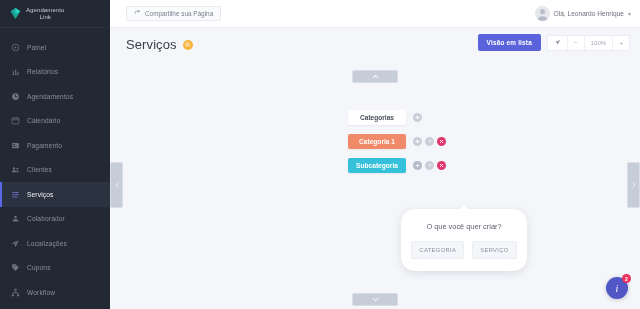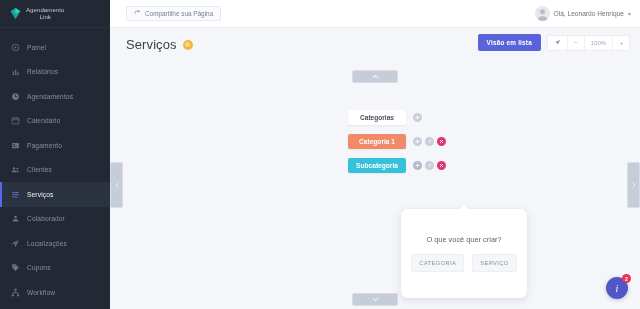--- a/index.html
+++ b/index.html
@@ -213,23 +213,23 @@
     color: #fff;
   }
   .dot.sub-add { background: #b3bac8; }
   .dot.del { background: #e0366b; }
   .dot svg { display: block; }
 
   
   .modal {
     position: absolute;
     left: 291px; top: 148px;
-    width: 126px; height: 89px;
+    width: 126px; height: 62px;
     background: #ffffff;
-    border-radius: 7px;
+    border-radius: 14px;
     box-shadow: 0 2px 9px rgba(50,56,80,.13);
     display: flex; flex-direction: column;
     align-items: center; justify-content: center;
     gap: 10px;
   }
   .modal-title { font-size: 7.4px; color: #5c6270; }
   .modal-btns { display: flex; gap: 8px; }
   .modal-btn {
     background: #f5f6f9;
     border: 1px solid #eceef3;

